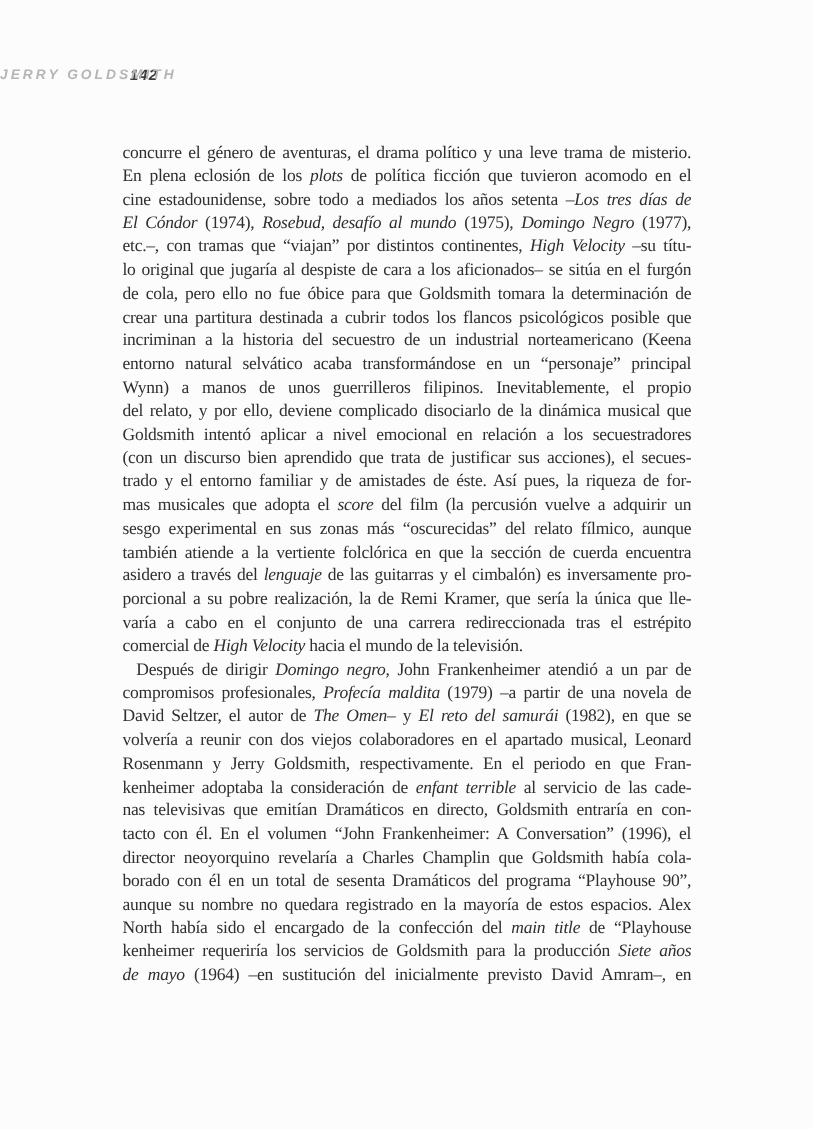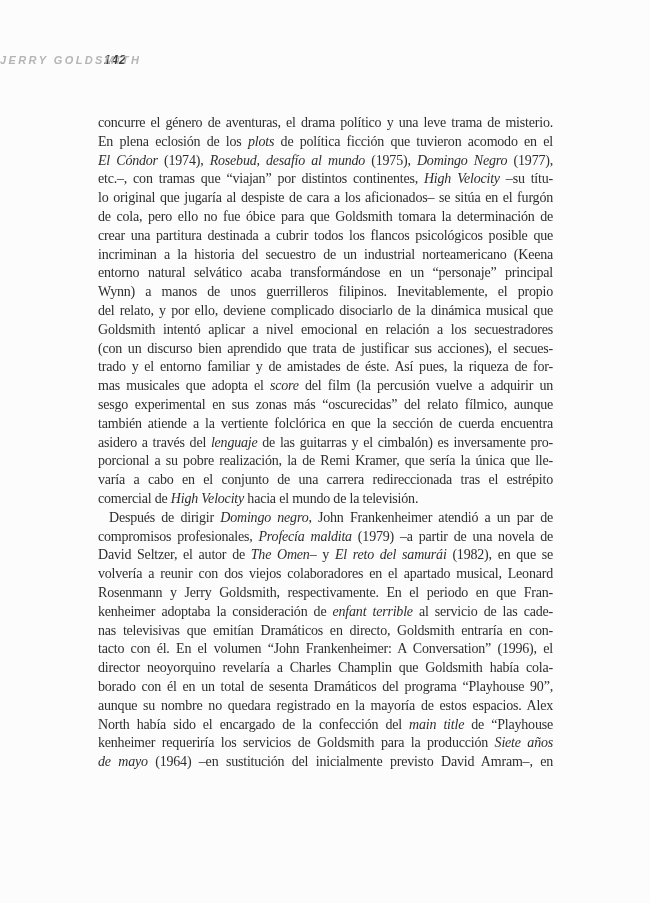--- a/index.html
+++ b/index.html
@@ -69,20 +69,21 @@
 <body>
 
 <div class="page">
   <div class="running-head">
     <span class="page-number">142</span>
     <span class="running-title">JERRY GOLDSMITH</span>
   </div>
   <div class="page-body">
       <div class="line"><span>concurre el género de aventuras, el drama político y una leve trama de misterio.</span></div>
       <div class="line"><span>En plena eclosión de los </span><i>plots</i><span> de política ficción que tuvieron acomodo en el</span></div>
+      <div class="line"><span>cine estadounidense, sobre todo a mediados los años setenta –</span><i>Los tres días de</i></div>
       <div class="line"><i>El Cóndor</i><span> (1974), </span><i>Rosebud, desafío al mundo</i><span> (1975), </span><i>Domingo Negro</i><span> (1977),</span></div>
       <div class="line"><span>etc.–, con tramas que “viajan” por distintos continentes, </span><i>High Velocity</i><span> –su títu-</span></div>
       <div class="line"><span>lo original que jugaría al despiste de cara a los aficionados– se sitúa en el furgón</span></div>
       <div class="line"><span>de cola, pero ello no fue óbice para que Goldsmith tomara la determinación de</span></div>
       <div class="line"><span>crear una partitura destinada a cubrir todos los flancos psicológicos posible que</span></div>
       <div class="line"><span>incriminan a la historia del secuestro de un industrial norteamericano (Keena</span></div>
       <div class="line"><span>entorno natural selvático acaba transformándose en un “personaje” principal</span></div>
       <div class="line"><span>Wynn) a manos de unos guerrilleros filipinos. Inevitablemente, el propio</span></div>
       <div class="line"><span>del relato, y por ello, deviene complicado disociarlo de la dinámica musical que</span></div>
       <div class="line"><span>Goldsmith intentó aplicar a nivel emocional en relación a los secuestradores</span></div>

